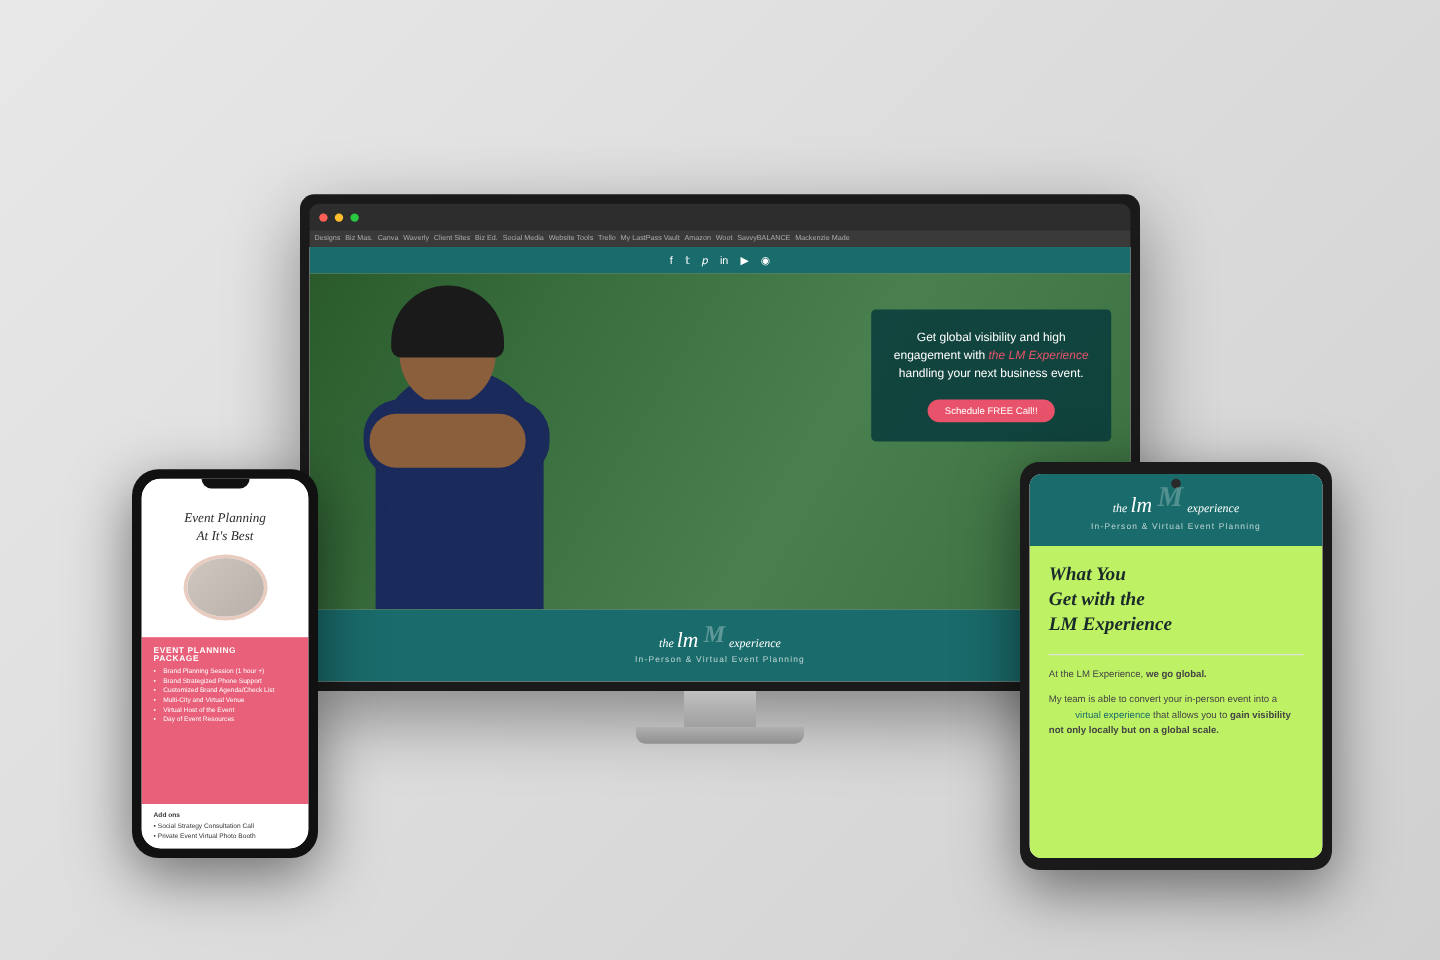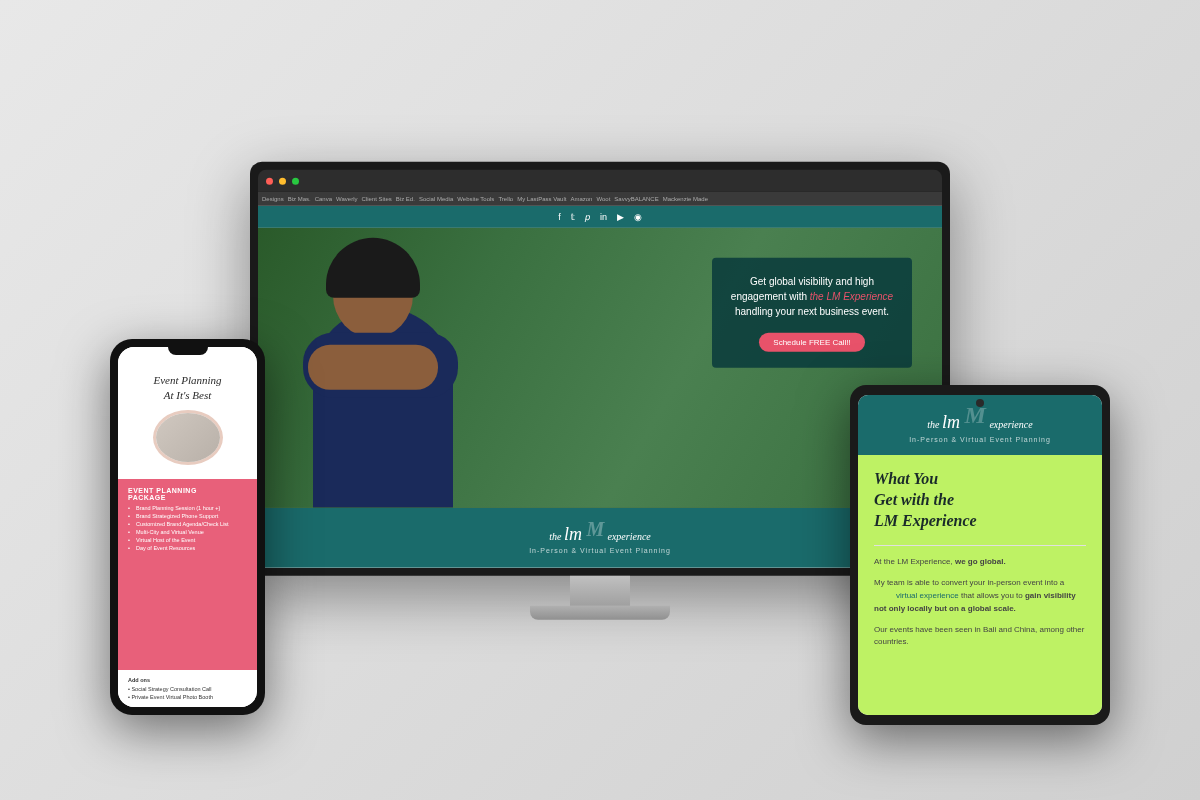--- a/index.html
+++ b/index.html
@@ -107,21 +107,21 @@
 
     .site-hero {
       position: relative;
       height: 280px;
       overflow: hidden;
       background: #2d5a2d;
     }
 
     .hero-text-box {
       position: absolute;
-      right: 30px;
+      right: 16px;
       top: 30px;
       width: 200px;
       background: rgba(10, 60, 60, 0.88);
       border-radius: 4px;
       padding: 16px;
       text-align: center;
     }
 
     .hero-headline {
       color: #fff;
@@ -188,21 +188,21 @@
       background: linear-gradient(to bottom, #b0b0b0, #909090);
       border-radius: 0 0 8px 8px;
     }
 
     
     .phone {
       position: absolute;
       left: 60px;
       bottom: 60px;
       width: 155px;
-      height: 376px;
+      height: 324px;
       background: #111;
       border-radius: 22px;
       padding: 8px;
       box-shadow: 0 15px 50px rgba(0,0,0,0.5);
       z-index: 10;
     }
 
     .phone-notch {
       width: 40px;
       height: 8px;
@@ -523,20 +523,17 @@
         <div class="tablet-divider"></div>
 
         <p class="tablet-para">
           At the LM Experience, <span class="tablet-bold">we go global.</span>
         </p>
 
         <p class="tablet-para">
           My team is able to convert your in-person event into a <span class="tablet-highlight-teal">virtual experience</span> that allows you to <span class="tablet-bold">gain visibility not only locally but on a global scale.</span>
         </p>
 
-        <p class="tablet-para">
-          Our events have been seen in Bali and China, among other countries.
-        </p>
       </div>
     </div>
   </div>
 
 </div>
 
 </body></html>

